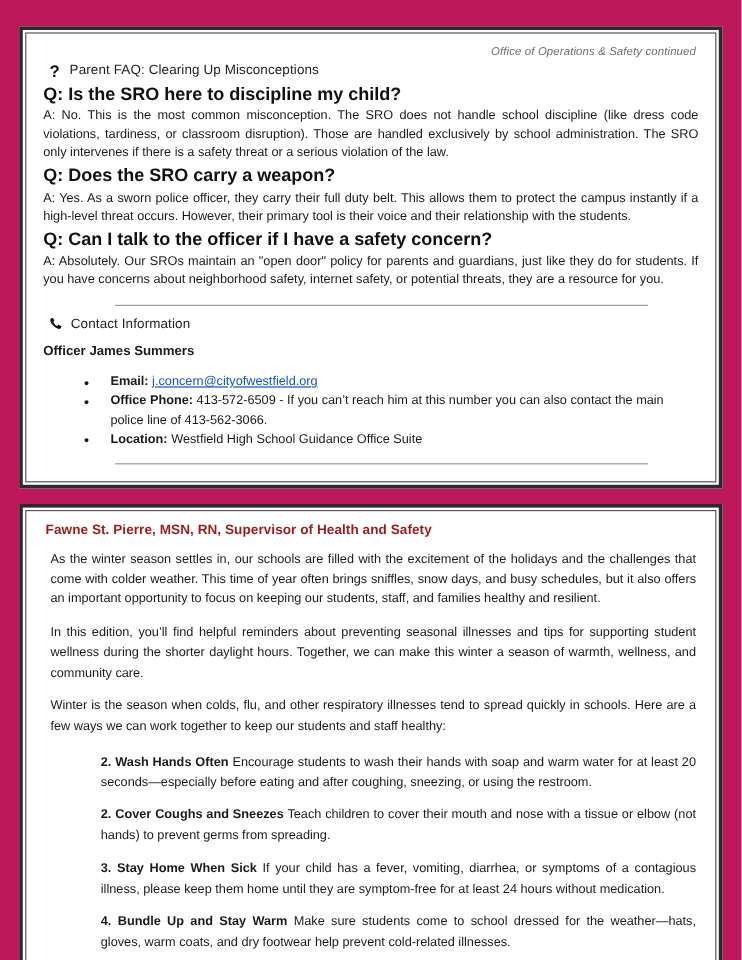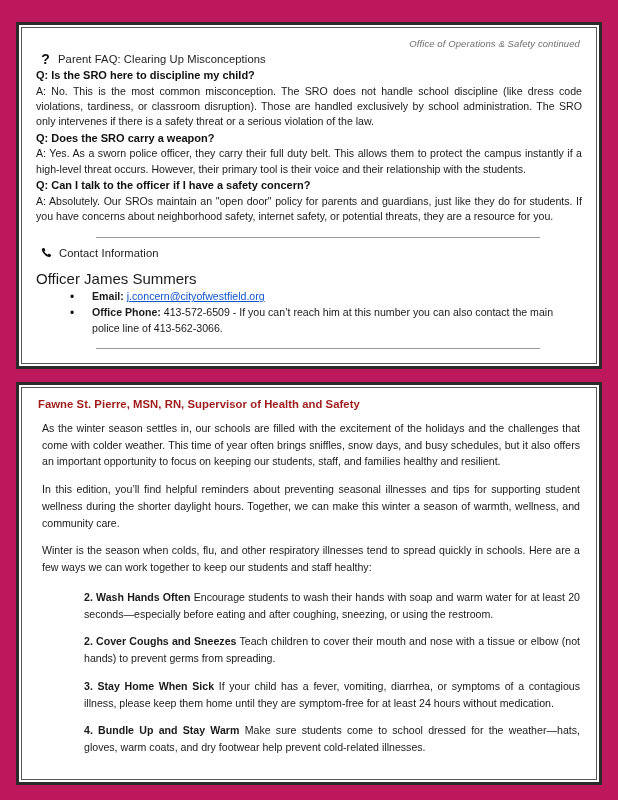--- a/index.html
+++ b/index.html
@@ -54,44 +54,44 @@
     gap: 7px;
     margin: 0 0 2px 4px;
   }
   .sec-head .sec-title {
     font-size: 11.2px;
     color: #222;
     letter-spacing: .1px;
   }
   .q {
     font-weight: bold;
-    font-size: 11px;
+    font-size: 15px;
     margin: 1px 0 0 0;
     line-height: 1.42;
     color: #111;
   }
   .a {
     font-size: 10.6px;
     margin: 0 0 0 0;
     line-height: 1.45;
     text-align: justify;
     color: #1a1a1a;
   }
   .divider {
     height: 0;
     border-top: 1px solid #9a9a9a;
     margin: 13px 42px 9px 60px;
   }
   .divider.bottom {
     margin: 11px 42px 2px 60px;
   }
   .person {
-    font-weight: normal;
-    font-size: 15px;
-    margin: 11px 0 2px 0;
+    font-weight: bold;
+    font-size: 11px;
+    margin: 11px 0 12px 0;
   }
   ul.contact {
     margin: 0;
     padding: 0 0 0 34px;
     list-style: none;
   }
   ul.contact li {
     font-size: 10.6px;
     line-height: 1.5;
     position: relative;
@@ -212,20 +212,24 @@
 
       <ul class="contact">
         <li>
           <b>Email:</b>
           <a class="mail" href="#">j.concern@cityofwestfield.org</a>
         </li>
         <li>
           <b>Office Phone:</b>
           <span>413-572-6509 - If you can’t reach him at this number you can also contact the main police line of 413-562-3066.</span>
         </li>
+        <li>
+          <b>Location:</b>
+          <span>Westfield High School Guidance Office Suite</span>
+        </li>
       </ul>
 
       <div class="divider bottom"></div>
     </div>
   </div>
 
   <div class="panel">
     <div class="panel-inner">
 
       <div class="red-sub">Fawne St. Pierre, MSN, RN, Supervisor of Health and Safety</div>

